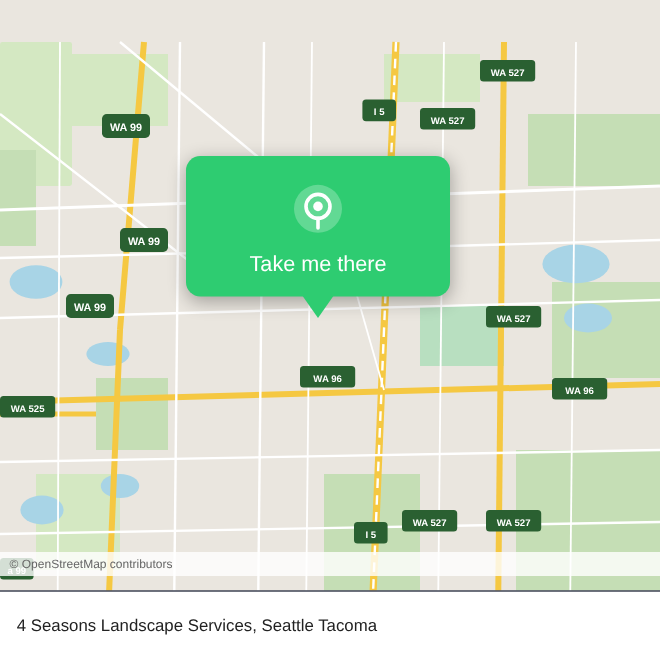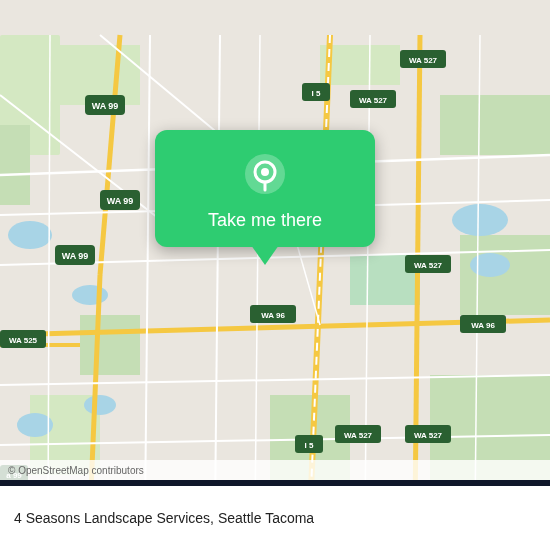--- a/index.html
+++ b/index.html
@@ -36,27 +36,27 @@
       width: 100%;
       height: 100%;
     }
 
     
     .info-bar {
       position: absolute;
       bottom: 0;
       left: 0;
       right: 0;
-      height: 70px;
+      height: 58px;
       background: white;
       display: flex;
       align-items: center;
       justify-content: space-between;
       padding: 8px 14px;
-      border-top: 6px solid #0f172a;
+      border-top: 1px solid #0f172a;
       z-index: 10;
     }
 
     .info-text {
       display: flex;
       flex-direction: column;
     }
 
     .info-title {
       font-size: 14px;

